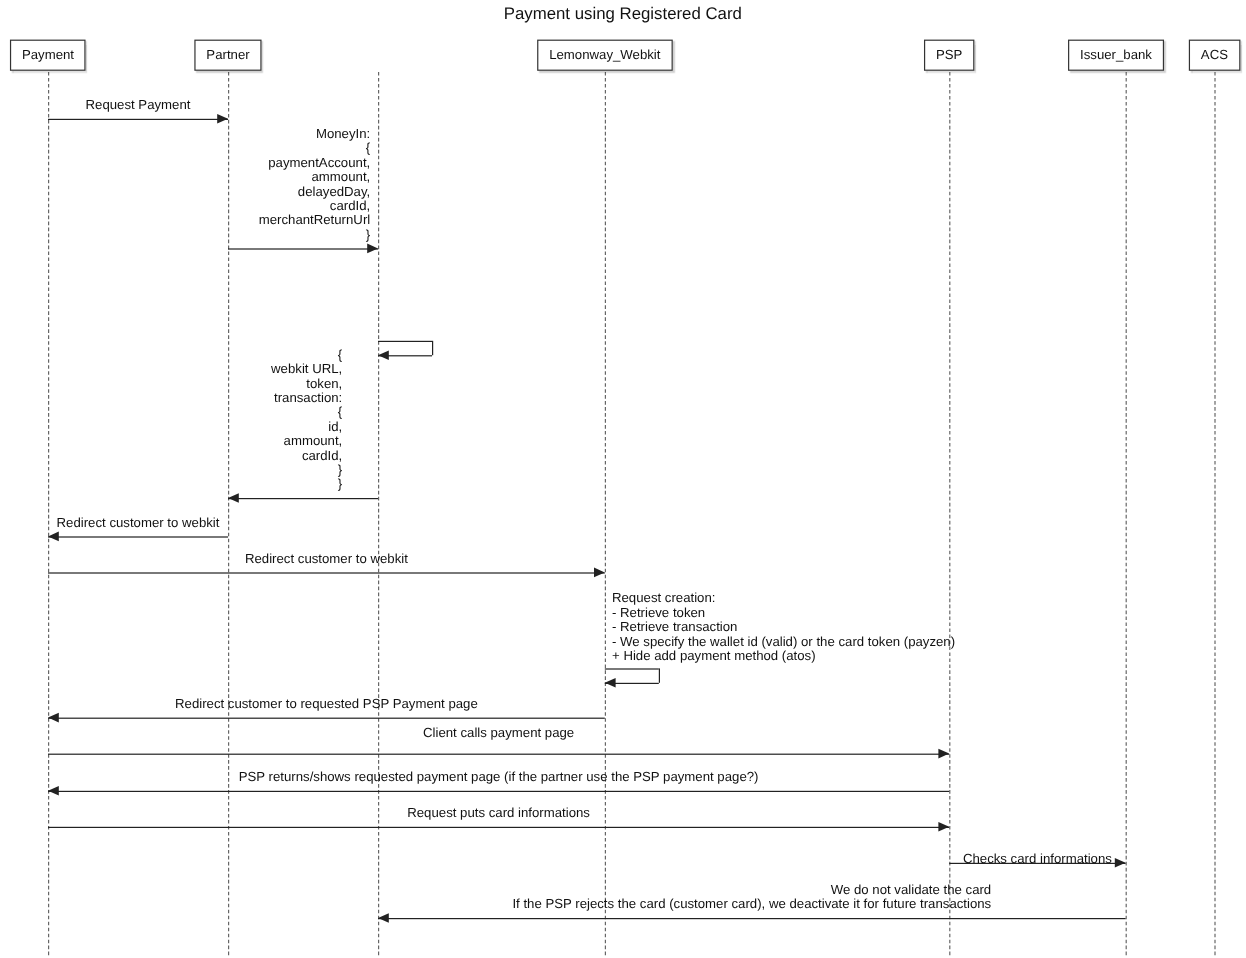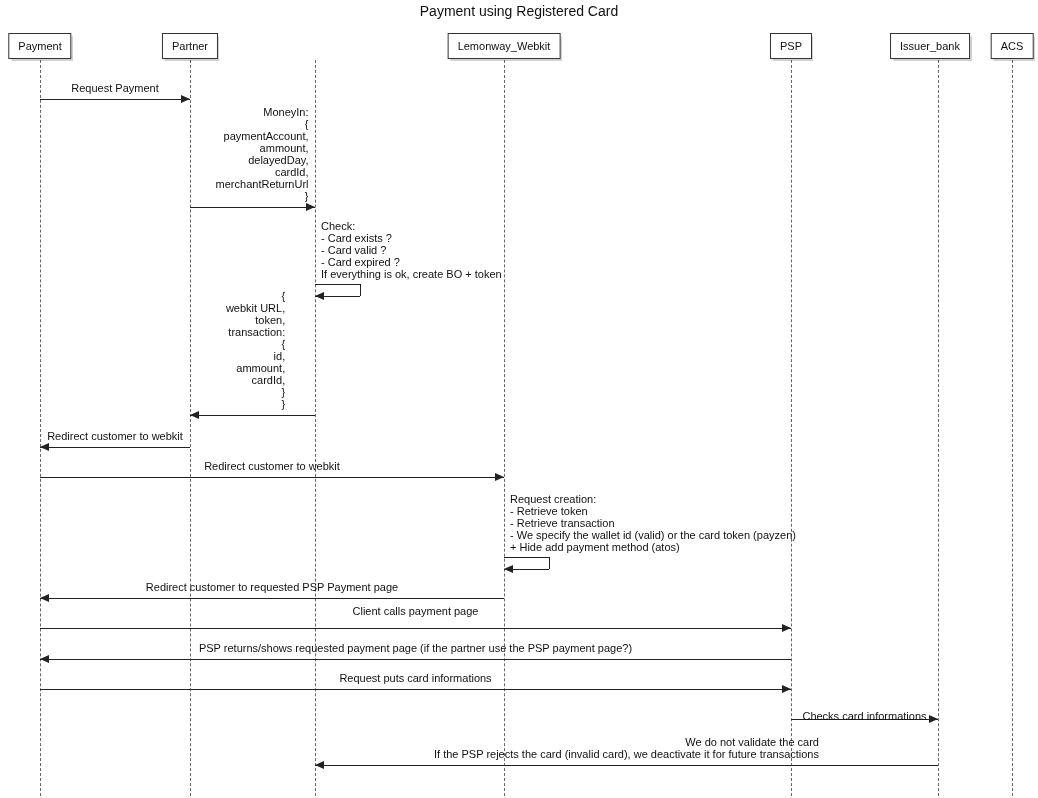--- a/index.html
+++ b/index.html
@@ -50,25 +50,20 @@
   paymentAccount,
   ammount,
   delayedDay,
   cardId,
   merchantReturnUrl
 }</div>
     <div class="mline" style="left: 315px; top: 284px; width: 45px;"></div>
     <div class="vline" style="left: 360px; top: 284px; height: 12px;"></div>
     <div class="mline" style="left: 315px; top: 296px; width: 45px;"></div>
     <div class="head-l" style="left: 315px; top: 292px;"></div>
-    <div class="mlabel-self" style="left: 321px; top: 220px;">Check:
-- Card exists ?
-- Card valid ?
-- Card expired ?
-If everything is ok, create BO + token</div>
     <div class="mline" style="left: 190px; top: 415px; width: 125px;"></div>
     <div class="head-l" style="left: 190px; top: 411px;"></div>
     <div class="mlabel" style="left: 252.5px; top: 290px;">{
   webkit URL,
   token,
   transaction:
   {
     id,
     ammount,
     cardId,
@@ -100,14 +95,14 @@
     <div class="mlabel" style="left: 415.5px; top: 642px;">PSP returns/shows requested payment page (if the partner use the PSP payment page?)</div>
     <div class="mline" style="left: 40px; top: 689px; width: 751px;"></div>
     <div class="head-r" style="left: 782px; top: 685px;"></div>
     <div class="mlabel" style="left: 415.5px; top: 672px;">Request puts card informations</div>
     <div class="mline" style="left: 791px; top: 719px; width: 147px;"></div>
     <div class="head-r" style="left: 929px; top: 715px;"></div>
     <div class="mlabel" style="left: 864.5px; top: 710px;">Checks card informations</div>
     <div class="mline" style="left: 315px; top: 765px; width: 623px;"></div>
     <div class="head-l" style="left: 315px; top: 761px;"></div>
     <div class="mlabel" style="left: 626.5px; top: 736px;">We do not validate the card
-If the PSP rejects the card (invalid card), we deactivate it for future transactions</div>
+If the PSP rejects the card (customer card), we deactivate it for future transactions</div>
   </div>
 
 </body></html>

